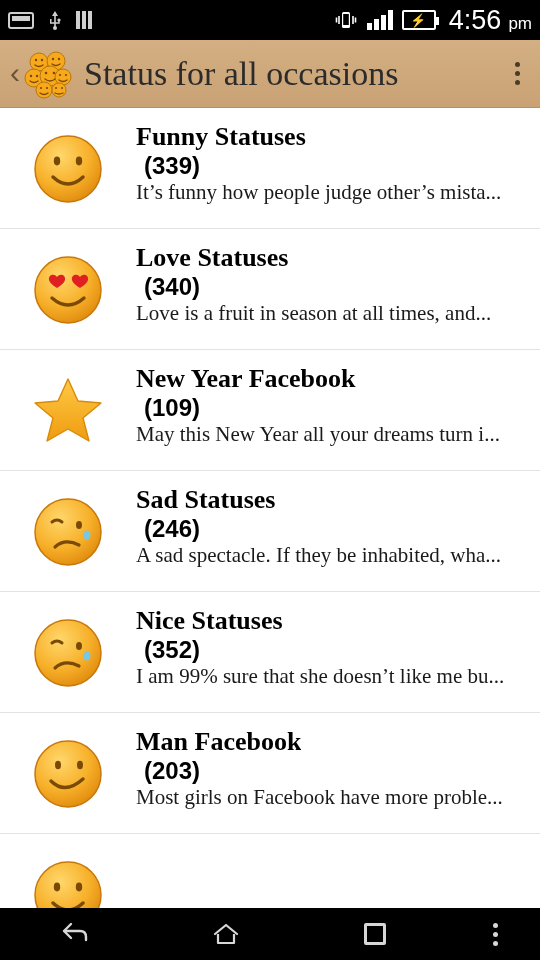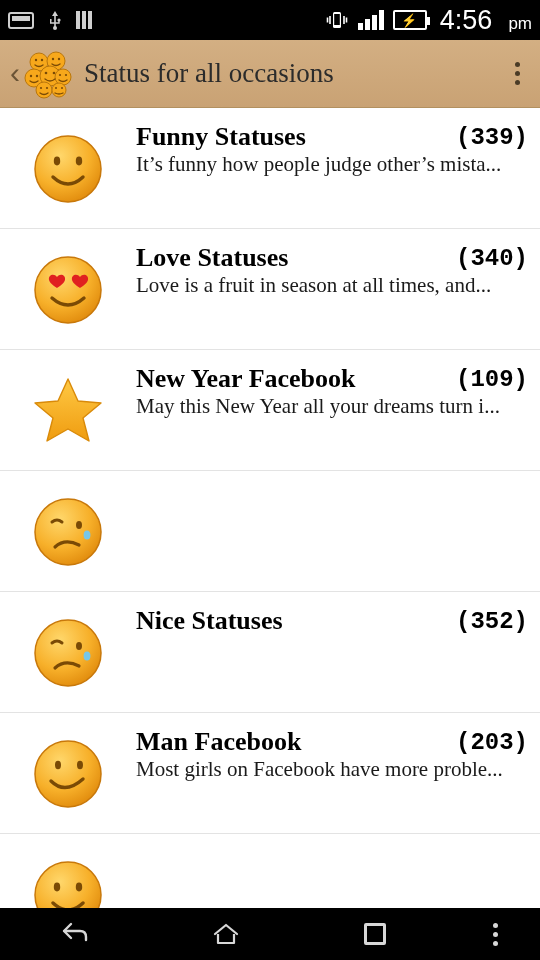--- a/index.html
+++ b/index.html
@@ -47,37 +47,37 @@
     justify-content:center;
   }
   .icon-battery:after{
     content:"";position:absolute;right:-5px;top:5px;width:3px;height:8px;background:#fff;
   }
   .icon-battery .bolt{color:#000;font-size:13px;line-height:1;}
   .clock{
     font-family:"Liberation Sans", sans-serif;
     font-size:27px;color:#fff;letter-spacing:0px;margin-left:4px;
   }
-  .clock .ampm{font-size:17px;margin-left:16px;}
+  .clock .ampm{font-size:17px;margin-left:7px;}
 
   
   .actionbar{
     height:68px;background:#cfa97a;
     background:linear-gradient(#d3af83,#c9a274);
     display:flex;align-items:center;padding:0 10px;box-sizing:border-box;
     border-bottom:1px solid #b2905f;
   }
   .back-chevron{
     color:#6b5436;font-size:30px;line-height:1;font-family:"Liberation Sans", sans-serif;
     margin-right:2px;margin-top:-2px;
   }
   .app-logo{width:52px;height:52px;position:relative;flex:none;margin-right:10px;}
   .app-title{
     font-family:"Liberation Serif", serif;
-    font-size:27px;color:#2b2b2b;flex:1;white-space:nowrap;overflow:hidden;
+    font-size:34px;color:#2b2b2b;flex:1;white-space:nowrap;overflow:hidden;
   }
   .overflow-dots{
     width:26px;display:flex;flex-direction:column;align-items:center;gap:4px;
   }
   .overflow-dots i{width:5px;height:5px;border-radius:50%;background:#4a3b26;display:block;}
 
   
   .list{
     position:absolute;top:108px;left:0;right:0;bottom:52px;
     overflow:hidden;background:#fff;
@@ -88,27 +88,27 @@
     height:121px;box-sizing:border-box;
     padding:0;
     position:relative;
   }
   .row .thumb{
     width:136px;flex:none;display:flex;align-items:center;justify-content:center;
     height:121px;
   }
   .emoji{width:74px;height:74px;position:relative;}
   .row .body{flex:1;padding-right:12px;padding-top:14px;box-sizing:border-box;}
-  .row .titleline{display:flex;align-items:center;}
+  .row .titleline{display:flex;align-items:flex-start;flex-direction:column;}
   .row .title{
     font-family:"Liberation Serif", serif;font-weight:bold;font-size:26px;color:#000;
     flex:1;white-space:nowrap;overflow:hidden;
   }
   .row .count{
-    font-family:Liberation Mono, monospace;font-weight:bold;font-size:24px;color:#000;
+    font-family:Liberation Sans, sans-serif;font-weight:bold;font-size:24px;color:#000;
     margin-left:8px;white-space:nowrap;
   }
   .row .snippet{
     font-family:"Liberation Serif", serif;font-size:21px;color:#1a1a1a;
     white-space:nowrap;overflow:hidden;
   }
 
   
   .navbar{
     position:absolute;bottom:0;left:0;right:0;height:52px;background:#000;
@@ -296,39 +296,47 @@
         <span class="emoji">
           <svg width="74" height="74" viewBox="0 0 74 74">
             <circle cx="37" cy="37" r="33" fill="url(#g1)" stroke="#c8780a" stroke-width="1.5"></circle>
             <path d="M21 27 Q26 23 31 27" fill="none" stroke="#7a4a05" stroke-width="3" stroke-linecap="round"></path>
             <ellipse cx="48" cy="30" rx="3" ry="4" fill="#7a4a05"></ellipse>
             <path d="M24 52 Q34 43 48 50" fill="none" stroke="#7a4a05" stroke-width="3.2" stroke-linecap="round"></path>
             <ellipse cx="56" cy="40" rx="3.4" ry="4.6" fill="#76c7e8"></ellipse>
           </svg>
         </span>
       </div>
+      <div class="body">
+        <div class="titleline">
+          <span class="title">Sad Statuses</span>
+          <span class="count">(246)</span>
+        </div>
+        <div class="snippet">A sad spectacle. If they be inhabited, wha...</div>
+      </div>
     </div>
 
     <div class="row">
       <div class="thumb">
         <span class="emoji">
           <svg width="74" height="74" viewBox="0 0 74 74">
             <circle cx="37" cy="37" r="33" fill="url(#g1)" stroke="#c8780a" stroke-width="1.5"></circle>
             <path d="M21 27 Q26 23 31 27" fill="none" stroke="#7a4a05" stroke-width="3" stroke-linecap="round"></path>
             <ellipse cx="48" cy="30" rx="3" ry="4" fill="#7a4a05"></ellipse>
             <path d="M24 52 Q34 43 48 50" fill="none" stroke="#7a4a05" stroke-width="3.2" stroke-linecap="round"></path>
             <ellipse cx="56" cy="40" rx="3.4" ry="4.6" fill="#76c7e8"></ellipse>
           </svg>
         </span>
       </div>
       <div class="body">
         <div class="titleline">
           <span class="title">Nice Statuses</span>
           <span class="count">(352)</span>
         </div>
+        <div class="snippet">I am 99% sure that she doesn’t like me bu...</div>
       </div>
     </div>
 
     <div class="row">
       <div class="thumb">
         <span class="emoji">
           <svg width="74" height="74" viewBox="0 0 74 74">
             <circle cx="37" cy="37" r="33" fill="url(#g1)" stroke="#c8780a" stroke-width="1.5"></circle>
             <ellipse cx="27" cy="28" rx="3" ry="4.2" fill="#7a4a05"></ellipse>
             <ellipse cx="49" cy="28" rx="3" ry="4.2" fill="#7a4a05"></ellipse>

